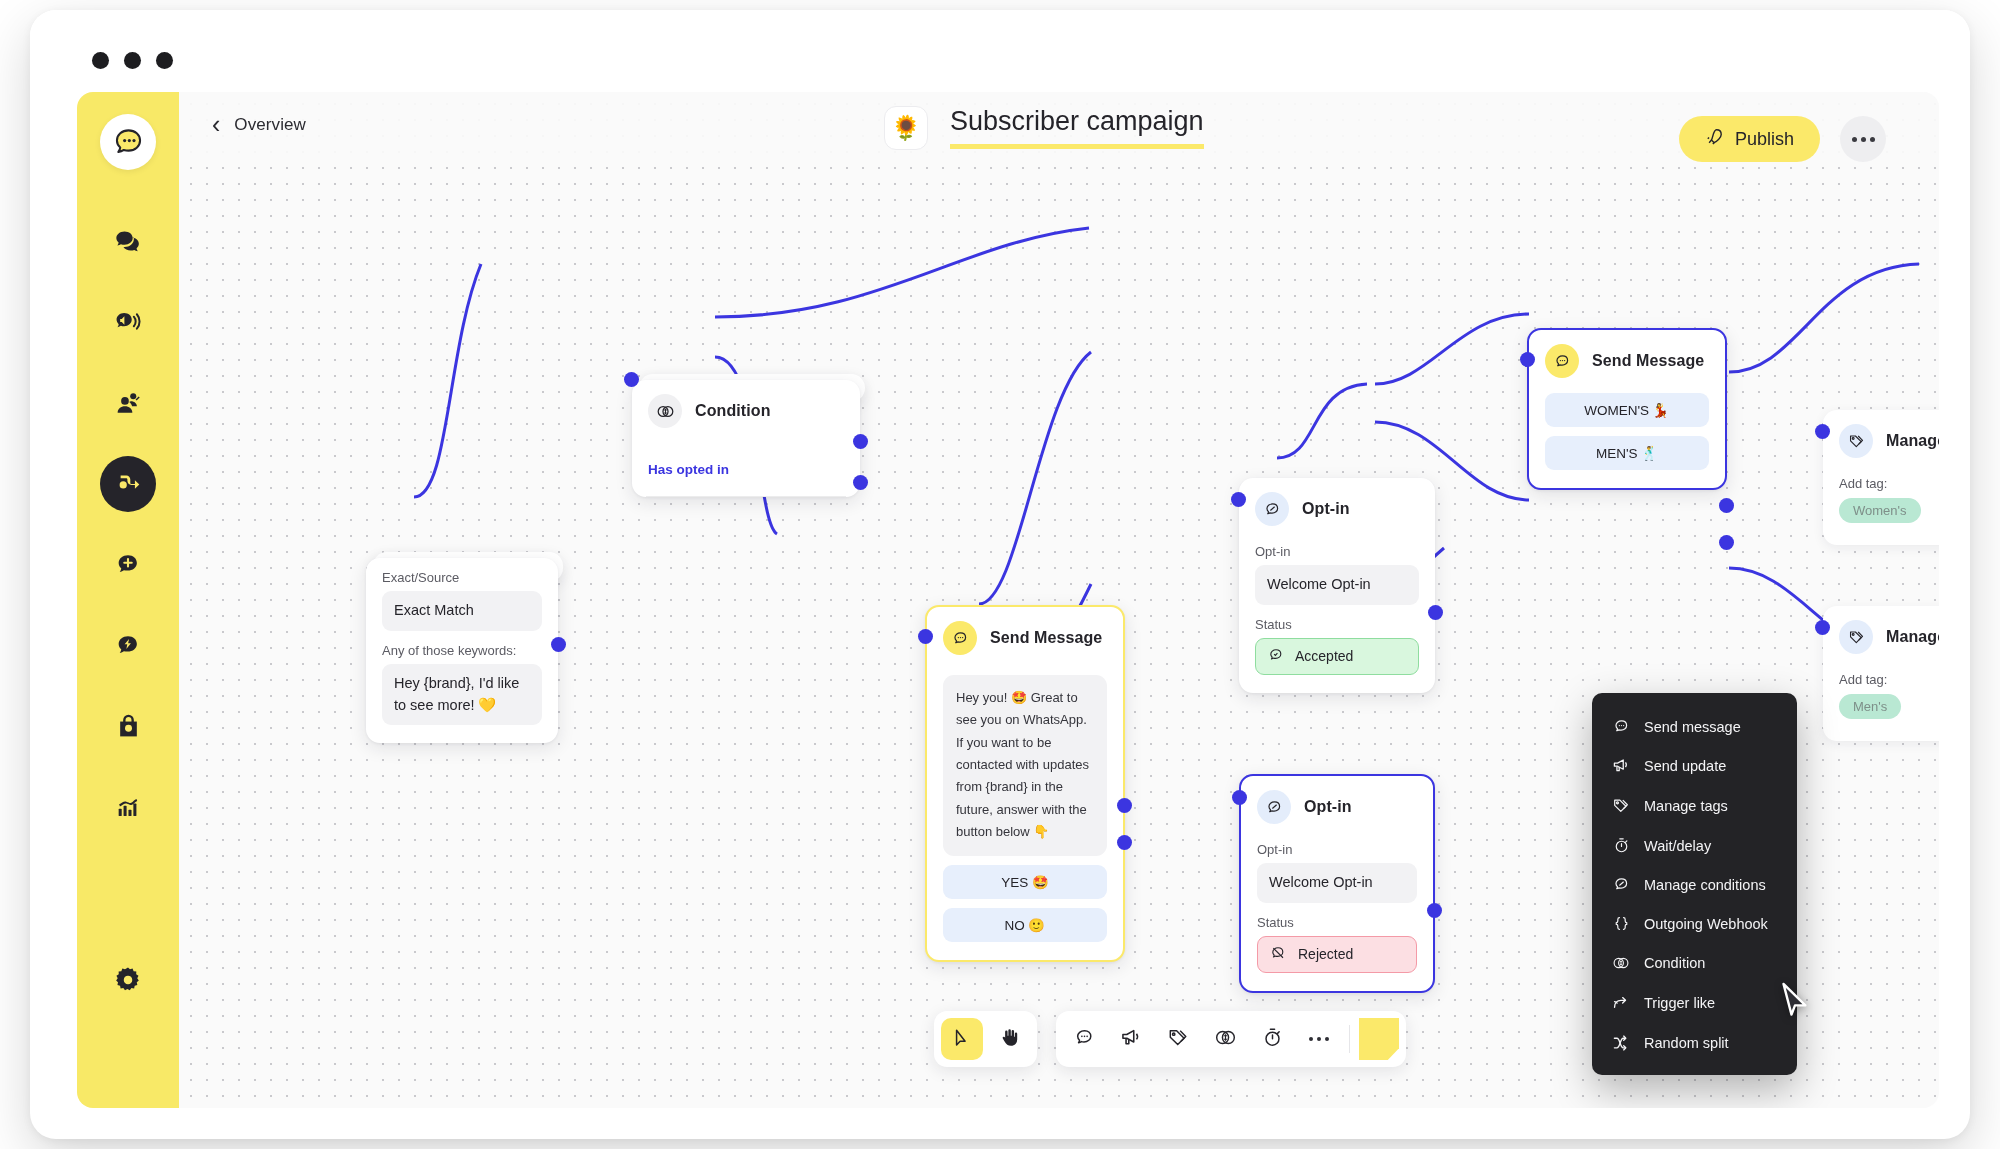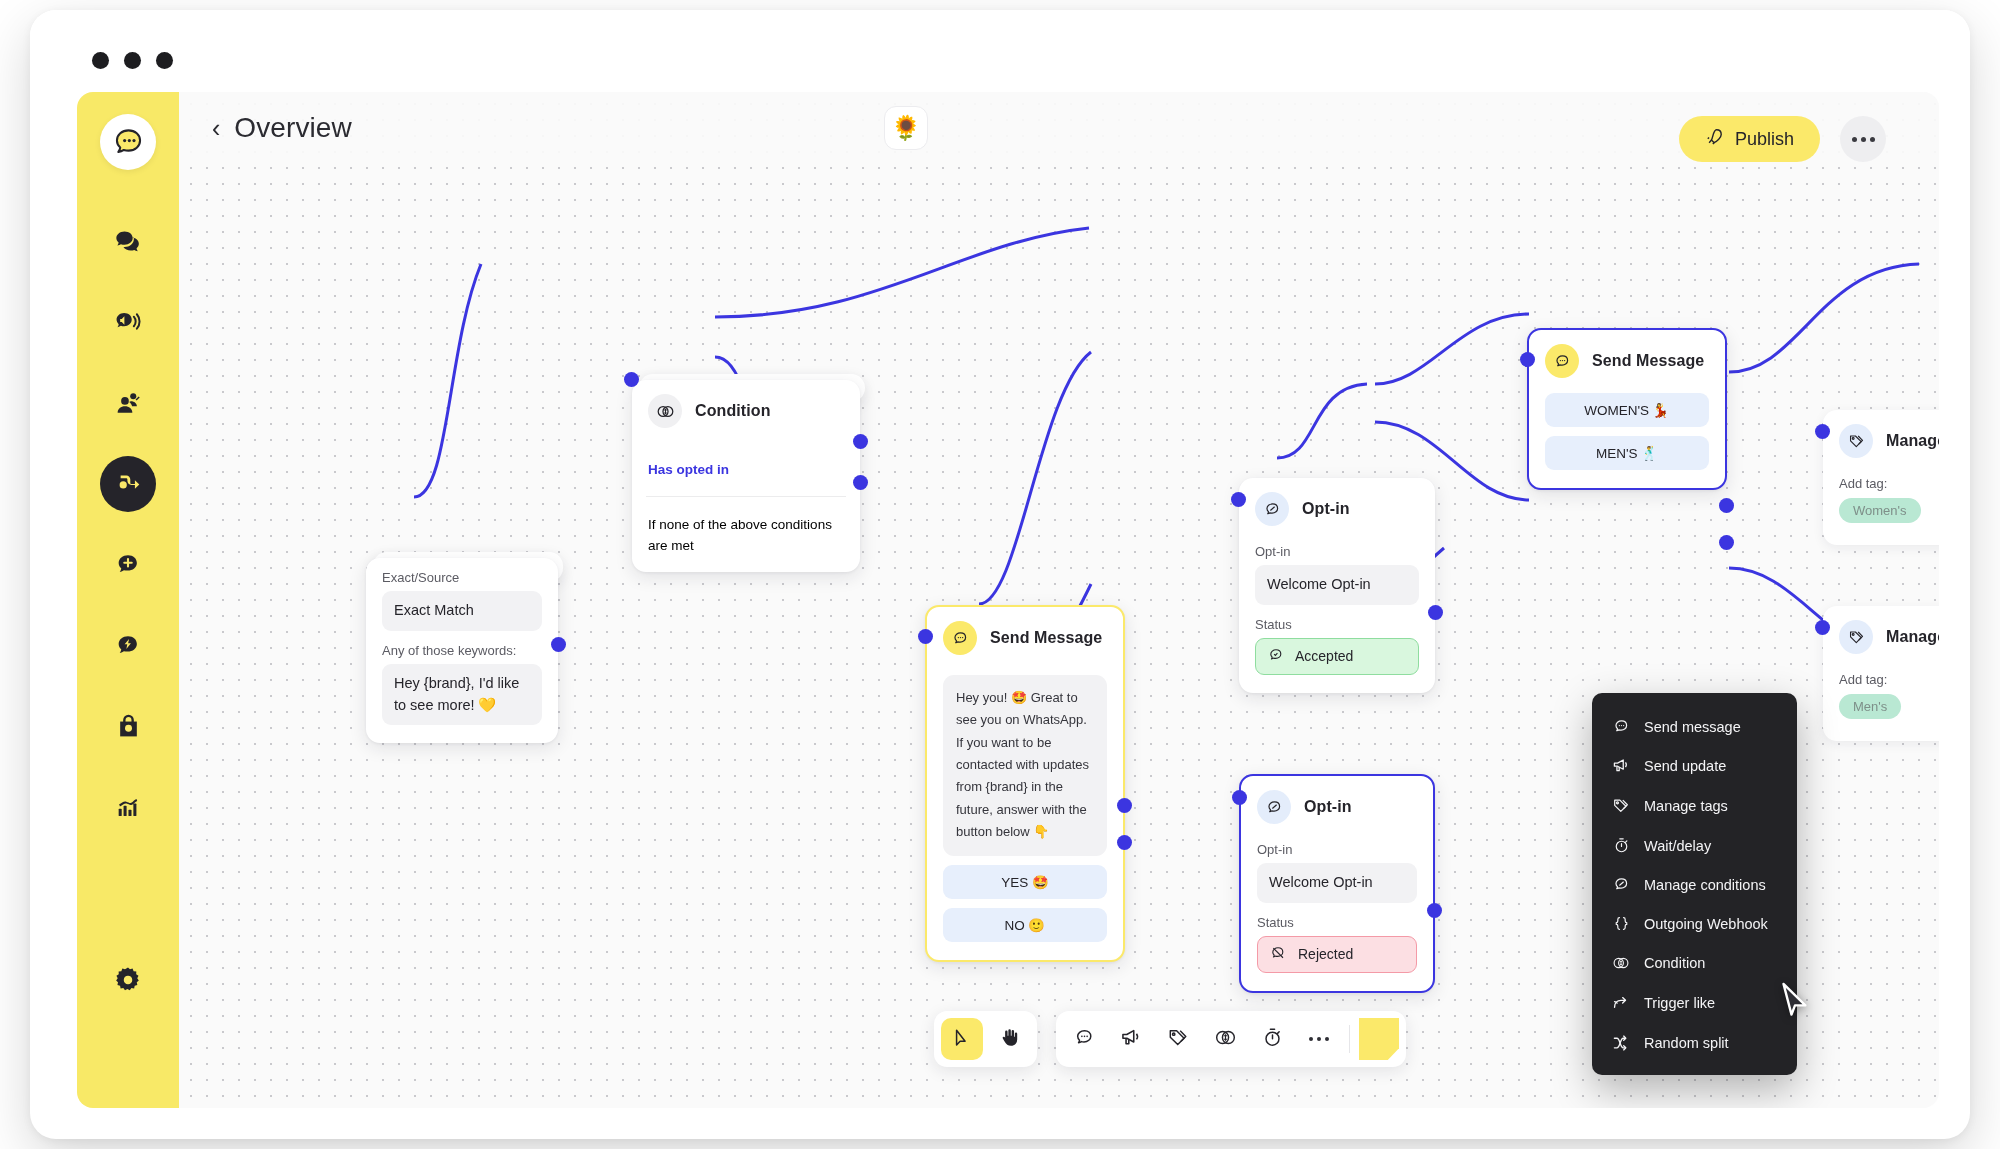--- a/index.html
+++ b/index.html
@@ -88,21 +88,21 @@
     background: rgba(250,250,250,0.92);
     z-index: 20;
   }
   #back-row {
     position: absolute;
     left: 33px; top: 20px;
     display: flex; align-items: center; gap: 14px;
     cursor: pointer;
   }
   #back-chevron { font-size: 25px; color: #2b2b31; line-height: 1; }
-  #overview-label { font-size: 28px; color: #2b2b31; letter-spacing: 0.1px; }
+  #overview-label { font-size: 17px; color: #2b2b31; letter-spacing: 0.1px; }
 
   #flow-title-wrap {
     position: absolute;
     left: 705px; top: 14px;
     display: flex; align-items: center; gap: 22px;
   }
   #flow-emoji-box {
     width: 44px; height: 44px;
     border-radius: 12px;
     background: #ffffff;
@@ -518,21 +518,20 @@
           <svg width="19" height="19" viewBox="0 0 24 24" fill="none" stroke="#25242a" stroke-width="1.6">
             <circle cx="9" cy="12" r="6.2"></circle>
               <circle cx="15" cy="12" r="6.2"></circle>
             <path d="M12 8.6v6.8M10.4 10.2h3.2M10.4 13.8h3.2" stroke-width="1.3"></path>
           </svg>
         </span>
         <span class="node-title">Condition</span>
       </div>
       <div class="cond-row primary">Has opted in</div>
       <div class="cond-divider"></div>
-      <div class="cond-row">If none of the above conditions are met</div>
       <span class="handle" style="left:-8px; top:-8px;"></span>
       <span class="handle" style="right:-8px; top:54px;"></span>
       <span class="handle" style="right:-8px; top:95px;"></span>
     </div>
 
     <div class="node soft-shadow selected-yellow" id="node-send-1">
       <div class="node-head">
         <span class="node-icon yellow">
           <svg width="17" height="17" viewBox="0 0 24 24" fill="none" stroke="#25242a" stroke-width="1.7">
             <path d="M12 4.2c-4.4 0-7.8 2.9-7.8 6.5 0 1.7.8 3.3 2.1 4.5-.1 1-.5 2-1.1 2.8 1.3-.2 2.4-.7 3.2-1.3.9.3 1.9.4 3 .4 4.4 0 7.8-2.9 7.8-6.5S16.4 4.2 12 4.2z" stroke-linejoin="round"></path>
@@ -836,20 +835,21 @@
     </div>
 
     <div id="topbar">
       <div id="back-row">
         <span id="back-chevron">‹</span>
         <span id="overview-label">Overview</span>
       </div>
 
       <div id="flow-title-wrap">
         <span id="flow-emoji-box">🌻</span>
+        <span id="flow-title">Subscriber campaign</span>
       </div>
 
       <button id="publish-btn">
         <span>
           <svg width="19" height="19" viewBox="0 0 24 24" fill="none" stroke="#25242a" stroke-width="1.8" stroke-linejoin="round">
             <path d="M14.5 3.5c3.8 0 6 2.2 6 6 0 3.8-5.4 8.4-9 10.3l-3.3-3.3C10.1 12.9 10.7 3.5 14.5 3.5z"></path>
             <path d="M8.2 16.5l-3 3.3M5.1 13.2l-1.6 1.7M11.5 19.8l-1.6 1.7"></path>
           </svg>
         </span>
         <span>Publish</span>

